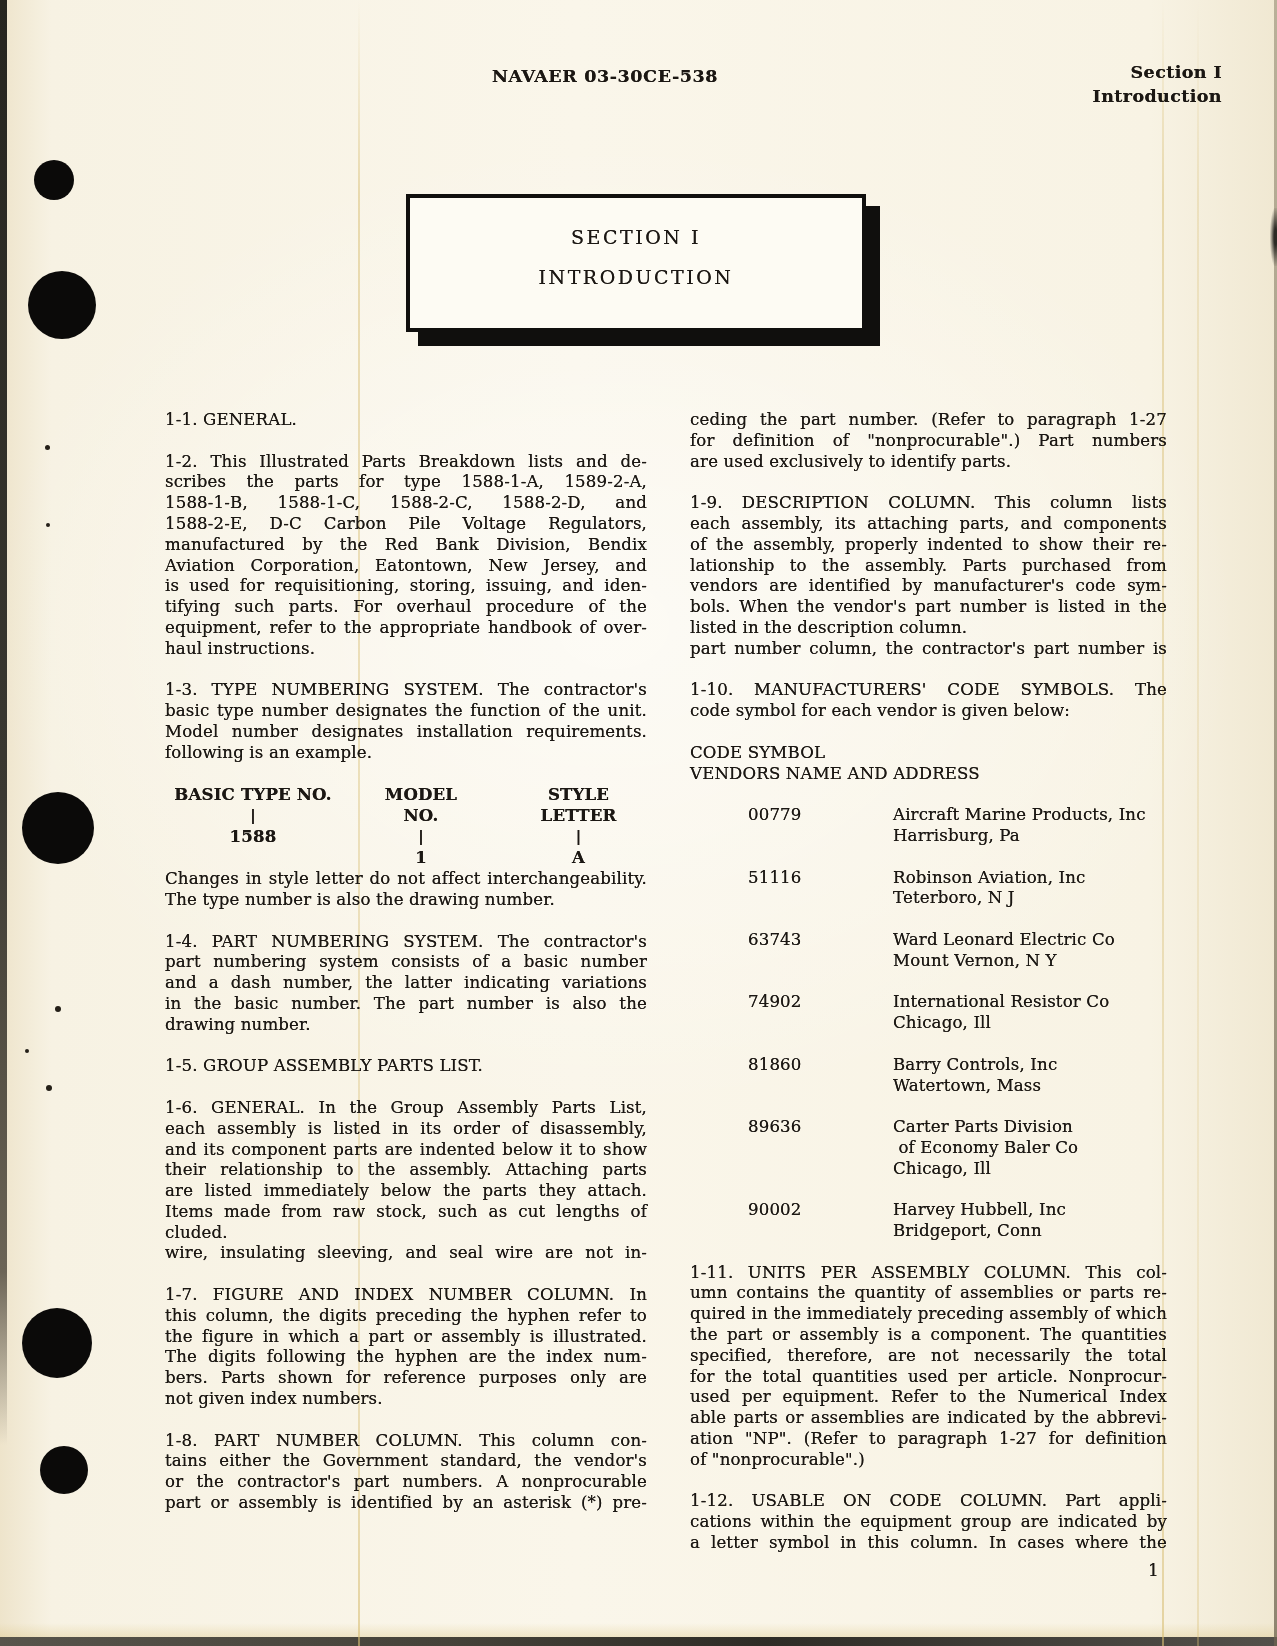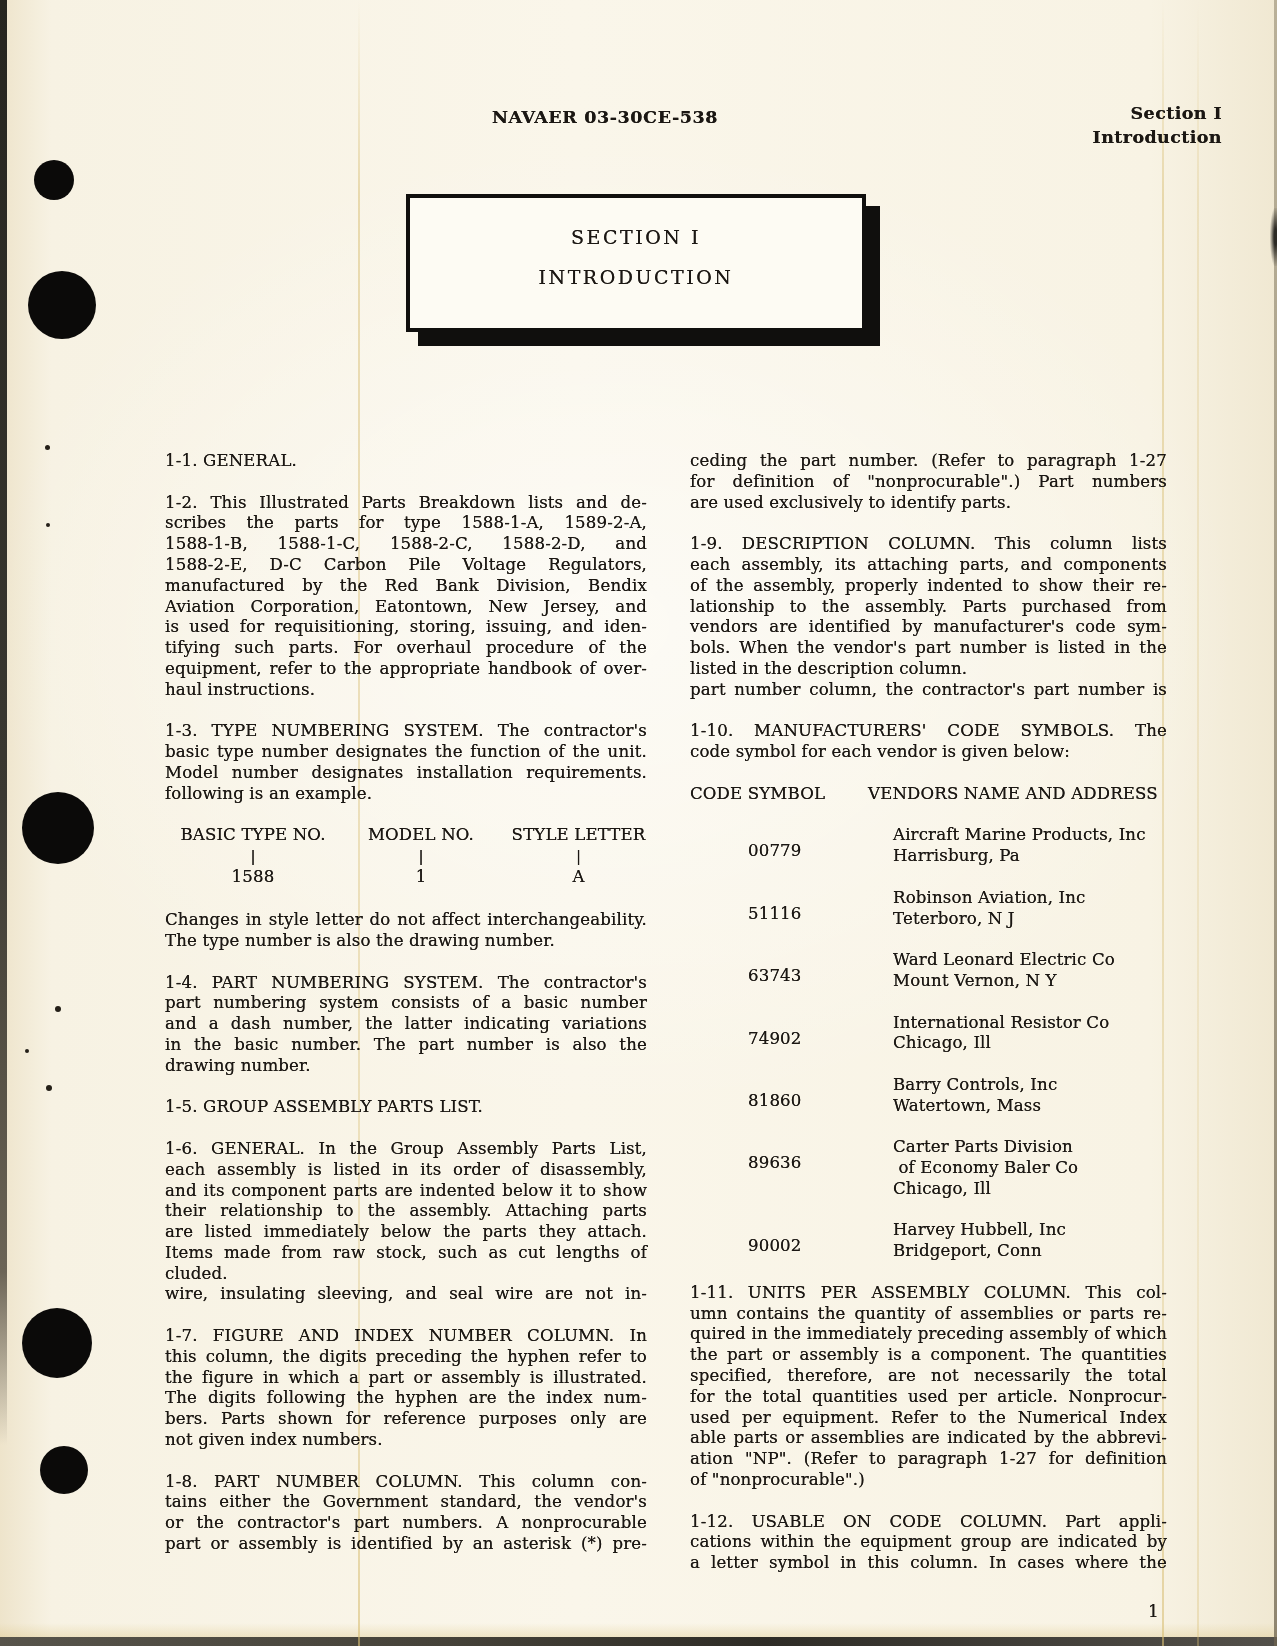--- a/index.html
+++ b/index.html
@@ -5,21 +5,21 @@
   html,body{margin:0;padding:0;}
   body{
     width:1277px;height:1646px;position:relative;overflow:hidden;
     font-family:"DejaVu Serif","Liberation Serif",serif;
     color:#1b1713;
     background:
       radial-gradient(ellipse 900px 700px at 48% 38%, rgba(255,255,255,0.55), rgba(255,255,255,0) 70%),
       linear-gradient(to right, #eee4cb 0%, #f7f2e3 4%, #faf6ea 45%, #f8f3e4 90%, #f0e8d2 100%),
       #f8f4e6;
   }
-  .txt{ text-shadow:0 0 0.45px rgba(27,23,19,0.85); letter-spacing:0.15px;margin-top:41px; }
+  .txt{ text-shadow:0 0 0.45px rgba(27,23,19,0.85); letter-spacing:0.15px; }
 
   
   .edge-left{position:absolute;left:0;top:0;width:7px;height:1445px;
     background:linear-gradient(to bottom,#26251f 0%,#3a3831 55%,#6b6456 88%,rgba(107,100,86,0) 100%);}
   .edge-bottom{position:absolute;left:0;bottom:0;width:100%;height:9px;
     background:linear-gradient(to right,#57544b 0%,#454239 35%,#2e2c26 60%,#53504a 100%);}
   .edge-bottom-tint{position:absolute;left:0;bottom:9px;width:100%;height:14px;
     background:linear-gradient(to bottom,rgba(219,196,130,0),rgba(219,196,130,0.35));}
   .edge-right{position:absolute;right:0;top:0;width:3px;height:100%;
     background:linear-gradient(to bottom,rgba(140,130,105,0.55),rgba(110,100,80,0.75));}
@@ -46,32 +46,32 @@
   
   .col{position:absolute;top:410px;font-size:16.6px;line-height:20.8px;}
   #col-left{left:165px;width:482px;}
   #col-right{left:690px;width:477px;}
   .block{margin-bottom:20.8px;}
   .line{text-align:left;}
   .line.jfy{text-align:justify;text-align-last:justify;}
 
   
   .diagram{position:relative;height:64px;}
-  .diagram-item{position:absolute;top:0;text-align:center;}
+  .diagram-item{position:absolute;top:0;text-align:center;font-weight:bold;}
   .di-0{left:0;width:176px;}
   .di-1{left:200px;width:112px;}
   .di-2{left:345px;width:137px;}
   .diagram-item .bar{line-height:21px;font-size:15px;}
 
   
-  .vendor-header{display:flex;}
+  .vendor-header{display:flex;flex-direction:column;}
   .vendor-header .h1{width:178px;}
   .vendor-header .h2{flex:1;}
   .vendor-row{position:relative;}
-  .vendor-row .vcode{position:absolute;left:58px;top:16px;}
+  .vendor-row .vcode{position:absolute;left:58px;top:0;}
   .vendor-row .vnames{margin-left:203px;}
 
   .page-number{position:absolute;left:1148px;top:1560px;font-size:17px;}
 </style>
 </head>
 <body>
 
 <div class="edge-left"></div>
 <div class="edge-bottom-tint"></div>
 <div class="edge-bottom"></div>

